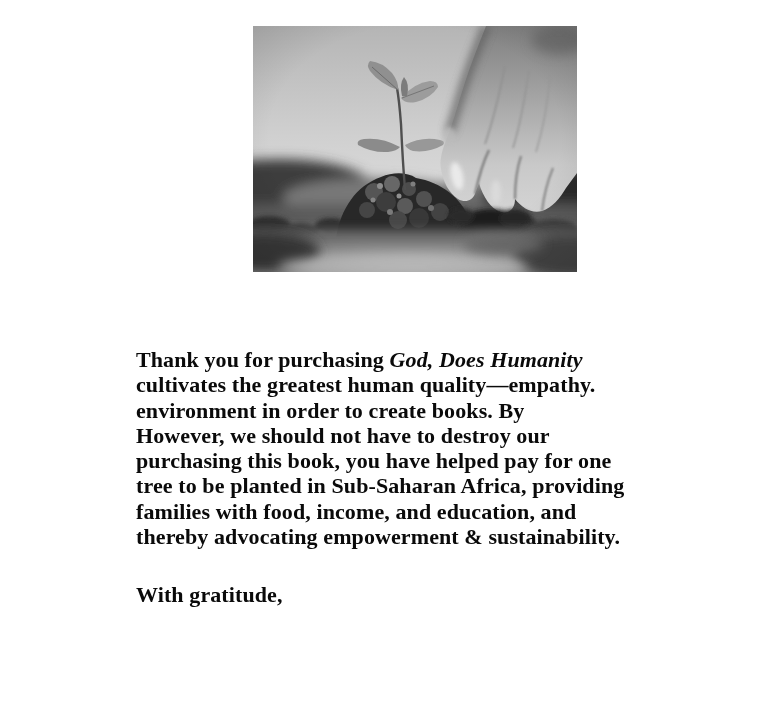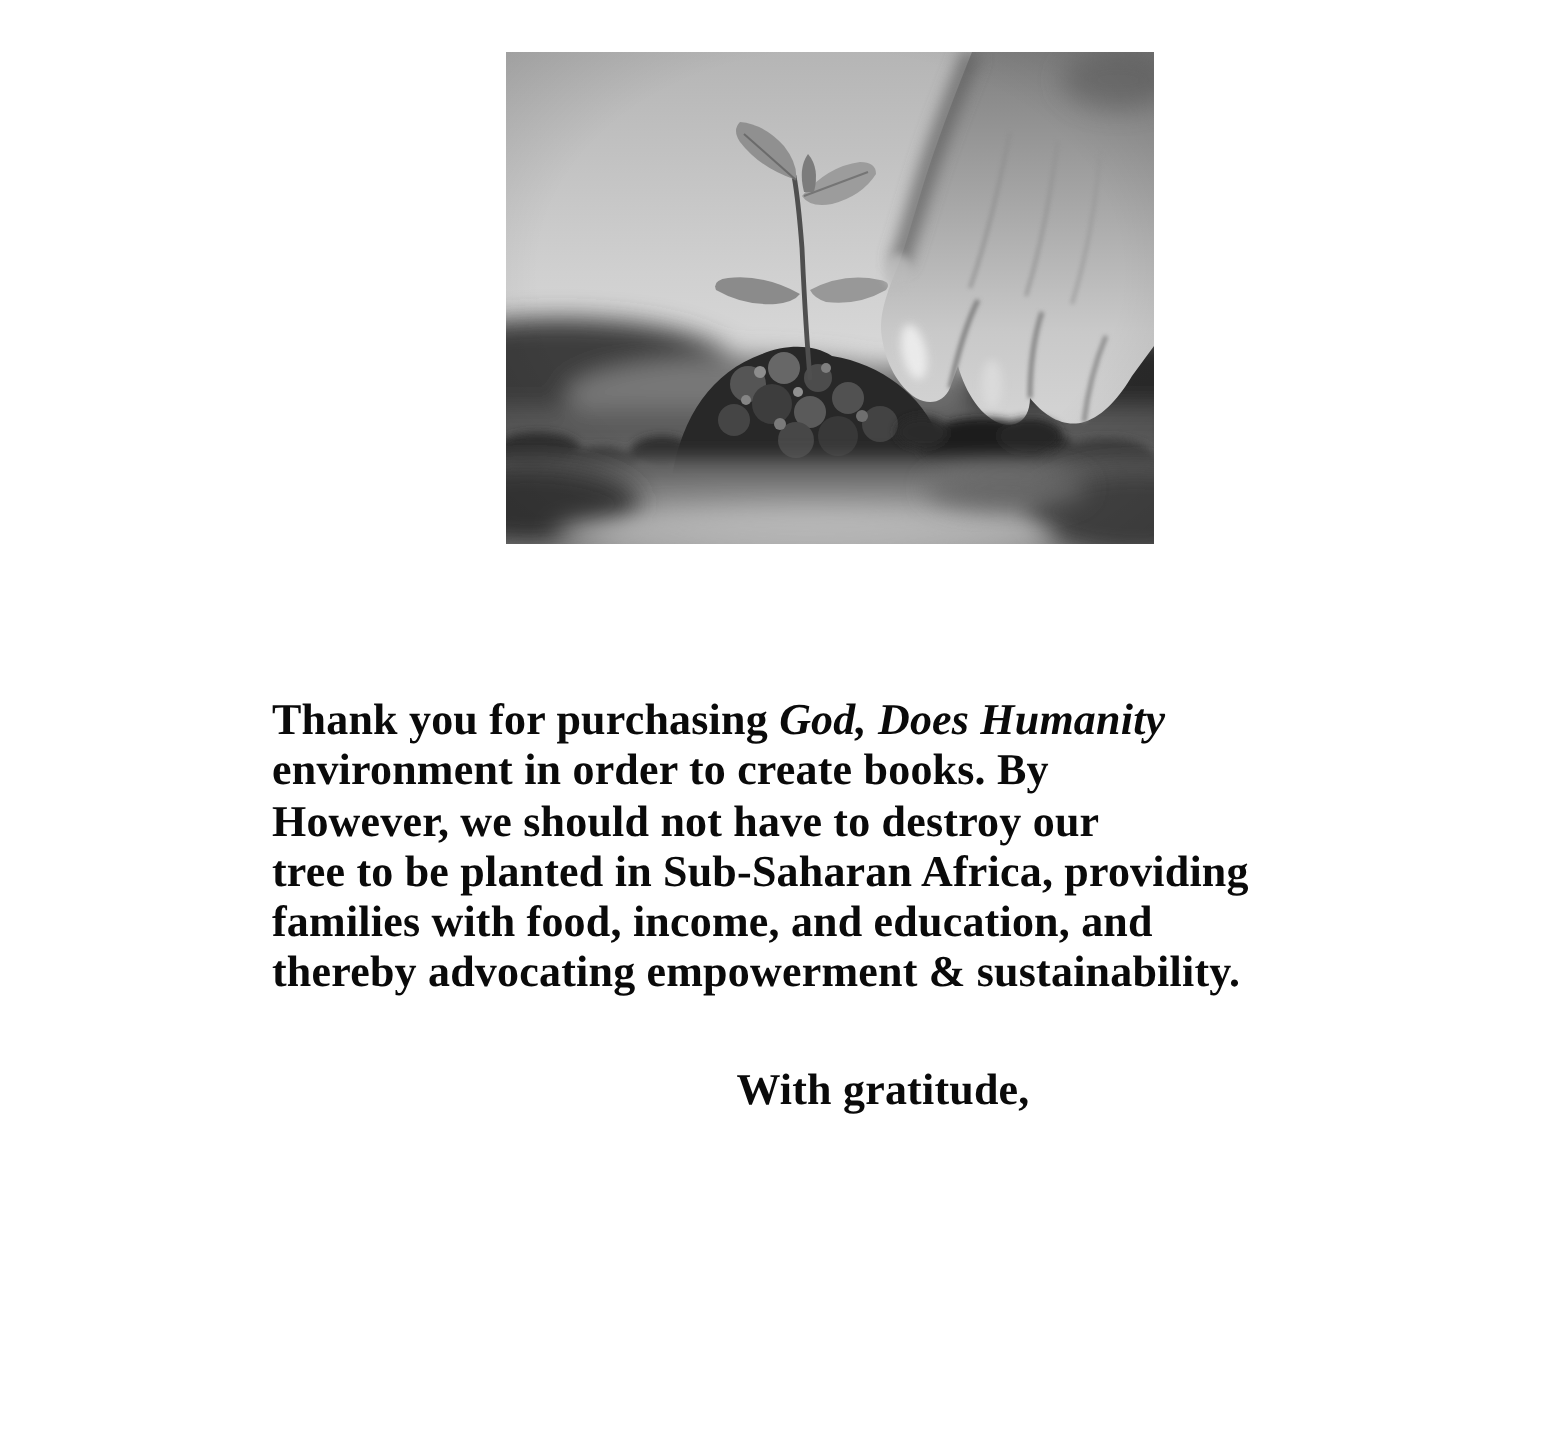--- a/index.html
+++ b/index.html
@@ -29,21 +29,21 @@
     font-weight: bold;
     font-size: 22px;
     color: #0a0a0a;
     letter-spacing: 0.1px;
   }
   .note .line {
     line-height: 25.3px;
     white-space: nowrap;
   }
   .note em { font-style: italic; }
-  .closing  { margin: 33px 0 0 11px; line-height: 25.3px; white-space: nowrap; text-align: center; }
+  .closing  { margin: 33px 0 0 0; line-height: 25.3px; white-space: nowrap; }
   .signature{ margin: 27px 0 0 0; line-height: 25.3px; white-space: nowrap; }
 </style>
 </head>
 <body>
 
 <figure class="photo">
   <svg viewBox="0 0 324 246" xmlns="http://www.w3.org/2000/svg" role="img">
     <defs>
       <linearGradient id="sky" x1="0" y1="0" x2="0" y2="1">
         <stop offset="0" stop-color="#b5b5b5"></stop>
@@ -159,20 +159,22 @@
       <ellipse cx="250" cy="218" rx="40" ry="10" fill="#6a6a6a" filter="url(#b6)"></ellipse>
     </g>
 
     <rect width="324" height="246" fill="url(#vig)"></rect>
   </svg>
 </figure>
 
 <div class="note">
   <div>
     <div class="line"><span>Thank you for purchasing </span><em>God, Does Humanity</em></div>
+    <div class="line"><span>cultivates the greatest human quality—empathy.</span></div>
     <div class="line"><span>environment in order to create books. By</span></div>
     <div class="line"><span>However, we should not have to destroy our</span></div>
+    <div class="line"><span>purchasing this book, you have helped pay for one</span></div>
     <div class="line"><span>tree to be planted in Sub-Saharan Africa, providing</span></div>
     <div class="line"><span>families with food, income, and education, and</span></div>
     <div class="line"><span>thereby advocating empowerment &amp; sustainability.</span></div>
   </div>
   <div class="closing">With gratitude,</div>
 </div>
 
 </body></html>

